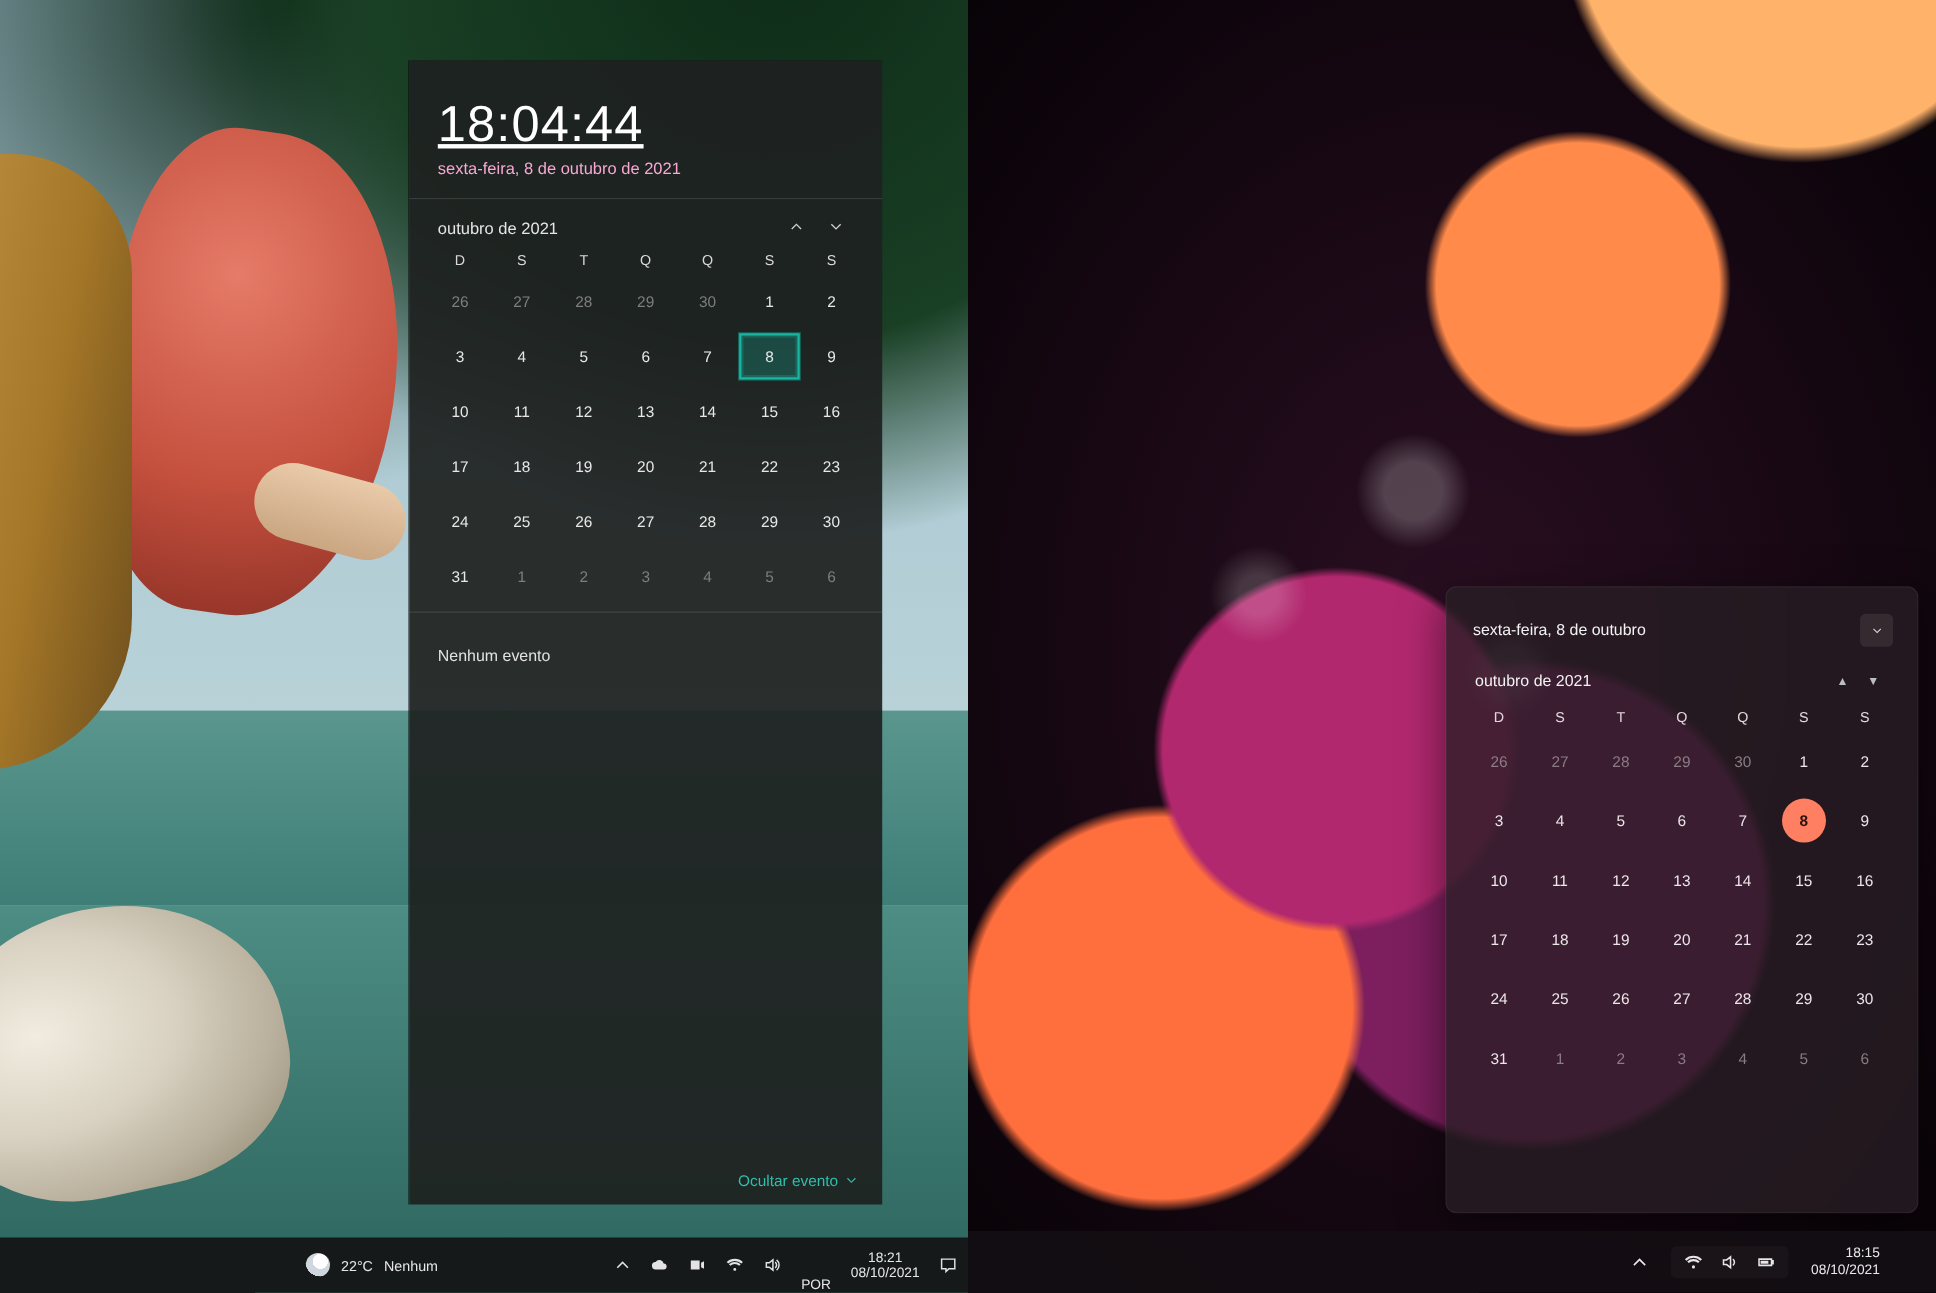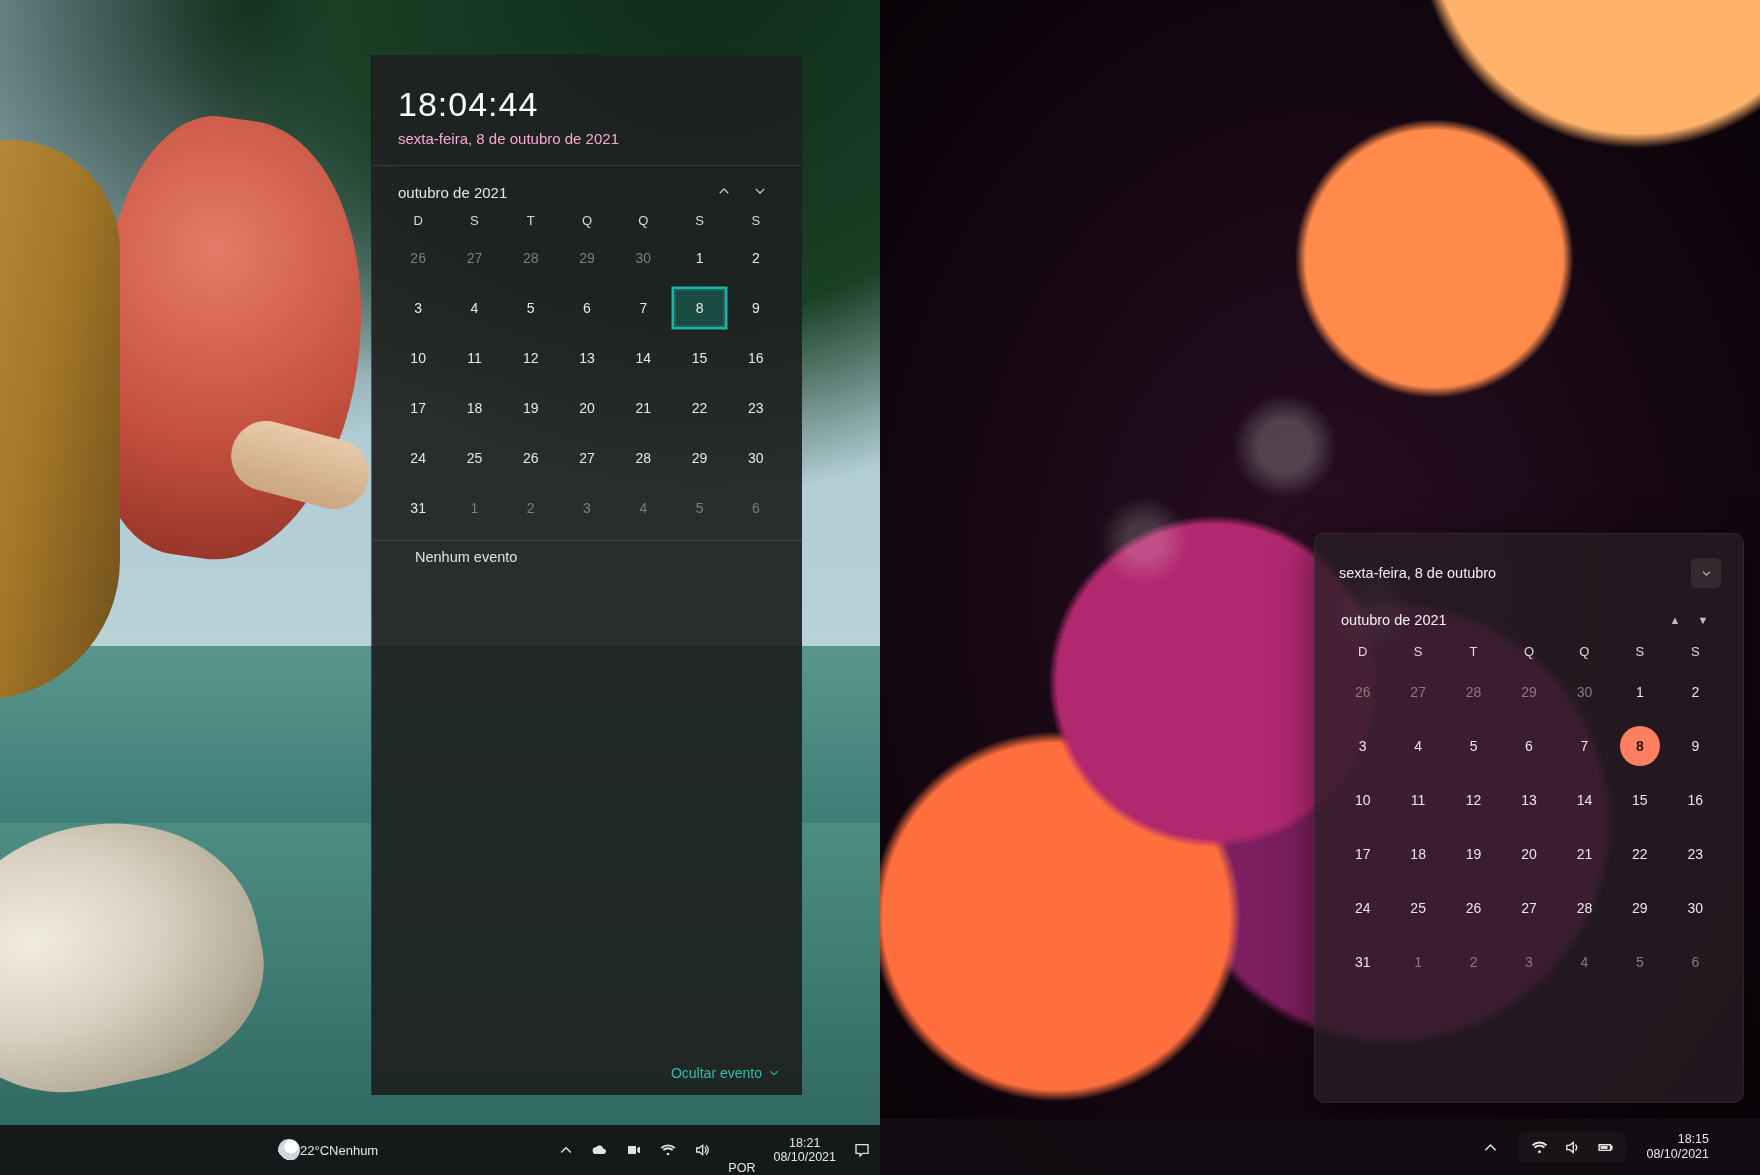--- a/index.html
+++ b/index.html
@@ -14,21 +14,21 @@
   .left-wall .shore { position: absolute; left:0; right:0; top:70%; bottom:0; background: linear-gradient(#4d8d84, #2c645d); }
   .left-wall .shell { position: absolute; left:-60px; bottom:90px; width:320px; height:260px; background: radial-gradient(ellipse at 30% 40%, #f1ece0 0%, #d9d2c2 40%, #b8af9c 70%, #8e856f 100%); border-radius: 50% 50% 40% 40%; transform: rotate(-12deg); }
   .left-wall .foliage { position: absolute; left:0; top:0; width:100%; height:45%; background: radial-gradient(circle at 80% -10%, #0e2b18 0%, #193f24 40%, transparent 60%), radial-gradient(circle at 30% 0%, #0c2515 0%, transparent 55%); }
   .left-wall .hair  { position: absolute; left:-110px; top:140px; width:230px; height:560px; background: linear-gradient(100deg, #c79a4e, #a57728 60%, #6e4f1c); border-radius: 0 110px 140px 0; }
   .left-wall .cloak { position: absolute; left:100px; top:120px; width:260px; height:440px; background: radial-gradient(circle at 40% 30%, #e57b68, #c5503e 55%, #8a2f24); border-radius: 40% 60% 55% 45%; transform: rotate(8deg); }
   .left-wall .arm   { position: absolute; left:230px; top:430px; width:140px; height:70px; background: linear-gradient(#e9caa9, #caa682); border-radius: 60px; transform: rotate(15deg); }
 
   .w10 { position: absolute; top: 55px; left: 372px; width: 430px; height: 1040px;
          background: rgba(30,33,32,0.93); box-shadow: -1px 0 0 rgba(0,0,0,0.5); color: #fff; }
   .w10 .clock-area { padding: 30px 26px 18px 26px; }
-  .w10 .time { font-size: 34px; font-weight: 300; letter-spacing: 1px; }
+  .w10 .time { font-size: 46px; font-weight: 300; letter-spacing: 1px; text-decoration: underline; }
   .w10 .date-full { margin-top: 6px; font-size: 15px; color: #f9a8d4; }
   .w10 .divider { height: 1px; background: rgba(255,255,255,0.12); margin: 0; }
 
   .w10 .month-bar { display: flex; align-items: center; padding: 18px 24px 10px 26px; font-size: 15px; }
   .w10 .month-bar .label { flex: 1; color: #e5e5e5; }
   .w10 .chev { width: 36px; text-align: center; color: #cfcfcf; cursor: pointer; }
   .w10 .chev svg { width: 14px; height: 14px; }
 
   .w10 .dow, .w10 .weeks { display: grid; grid-template-columns: repeat(7, 1fr); }
   .w10 .dow { padding: 2px 18px 6px 18px; }
@@ -38,29 +38,29 @@
               font-size: 14px; color: #e8e8e8; cursor: pointer; }
   .w10 .day.dim { color: #7d7f7e; }
   .w10 .day.today { outline: 2px solid #18b6a3; outline-offset: -3px;
                     box-shadow: inset 0 0 0 5px rgba(24,182,163,0.25); background: #18b6a344; }
 
   .w10 .agenda { padding: 16px 26px 12px 26px; }
   .w10 .agenda h4 { font-size: 15px; font-weight: 400; color: #eaeaea; margin-bottom: 14px; }
   .w10 .event-input { width: 100%; height: 36px; padding: 0 12px; font-size: 14px;
         background: rgba(255,255,255,0.02); color: #cfcfcf; border: 1px solid #6c6e6d; }
   .w10 .event-input::placeholder { color: #b9bbba; }
-  .w10 .no-events { padding: 8px 43px; font-size: 14.5px; color: #e2e2e2; }
+  .w10 .no-events { padding: 8px 26px; font-size: 14.5px; color: #e2e2e2; margin-top: 24px; }
   .w10 .hide-agenda { position: absolute; right: 22px; bottom: 14px; font-size: 14px;
         color: #2fbfae; display: flex; align-items: center; gap: 6px; cursor: pointer; }
 
   .taskbar10 { position: absolute; left: 0; right: 0; bottom: 0; height: 50px;
                background: #16191a; display: flex; align-items: center; color: #e6e6e6;
                font-size: 13px; padding: 0 10px; gap: 8px; }
   .taskbar10 .spacer { width: 260px; }
-  .taskbar10 .weather { display: flex; align-items: center; }
+  .taskbar10 .weather { display: flex; align-items: center; gap: 10px; }
   .taskbar10 .weather .wicon { width: 22px; height: 22px; border-radius: 50%;
         background: radial-gradient(circle at 60% 35%, #fff 0 35%, #cfd6dc 36% 70%, transparent 71%); }
   .taskbar10 .tray { margin-left: auto; display: flex; align-items: center; gap: 18px; }
   .taskbar10 .tray .ic { width: 16px; height: 16px; display: inline-flex; align-items: center; justify-content: center; }
   .taskbar10 .tray .ic svg { width: 16px; height: 16px; fill: #e3e3e3; }
   .taskbar10 .lang { font-size: 12.5px; margin-top: 36px; }
   .taskbar10 .clock { text-align: center; line-height: 1.15; font-size: 12.5px; }
   .taskbar10 .notif { width: 18px; height: 18px; }
 
   

